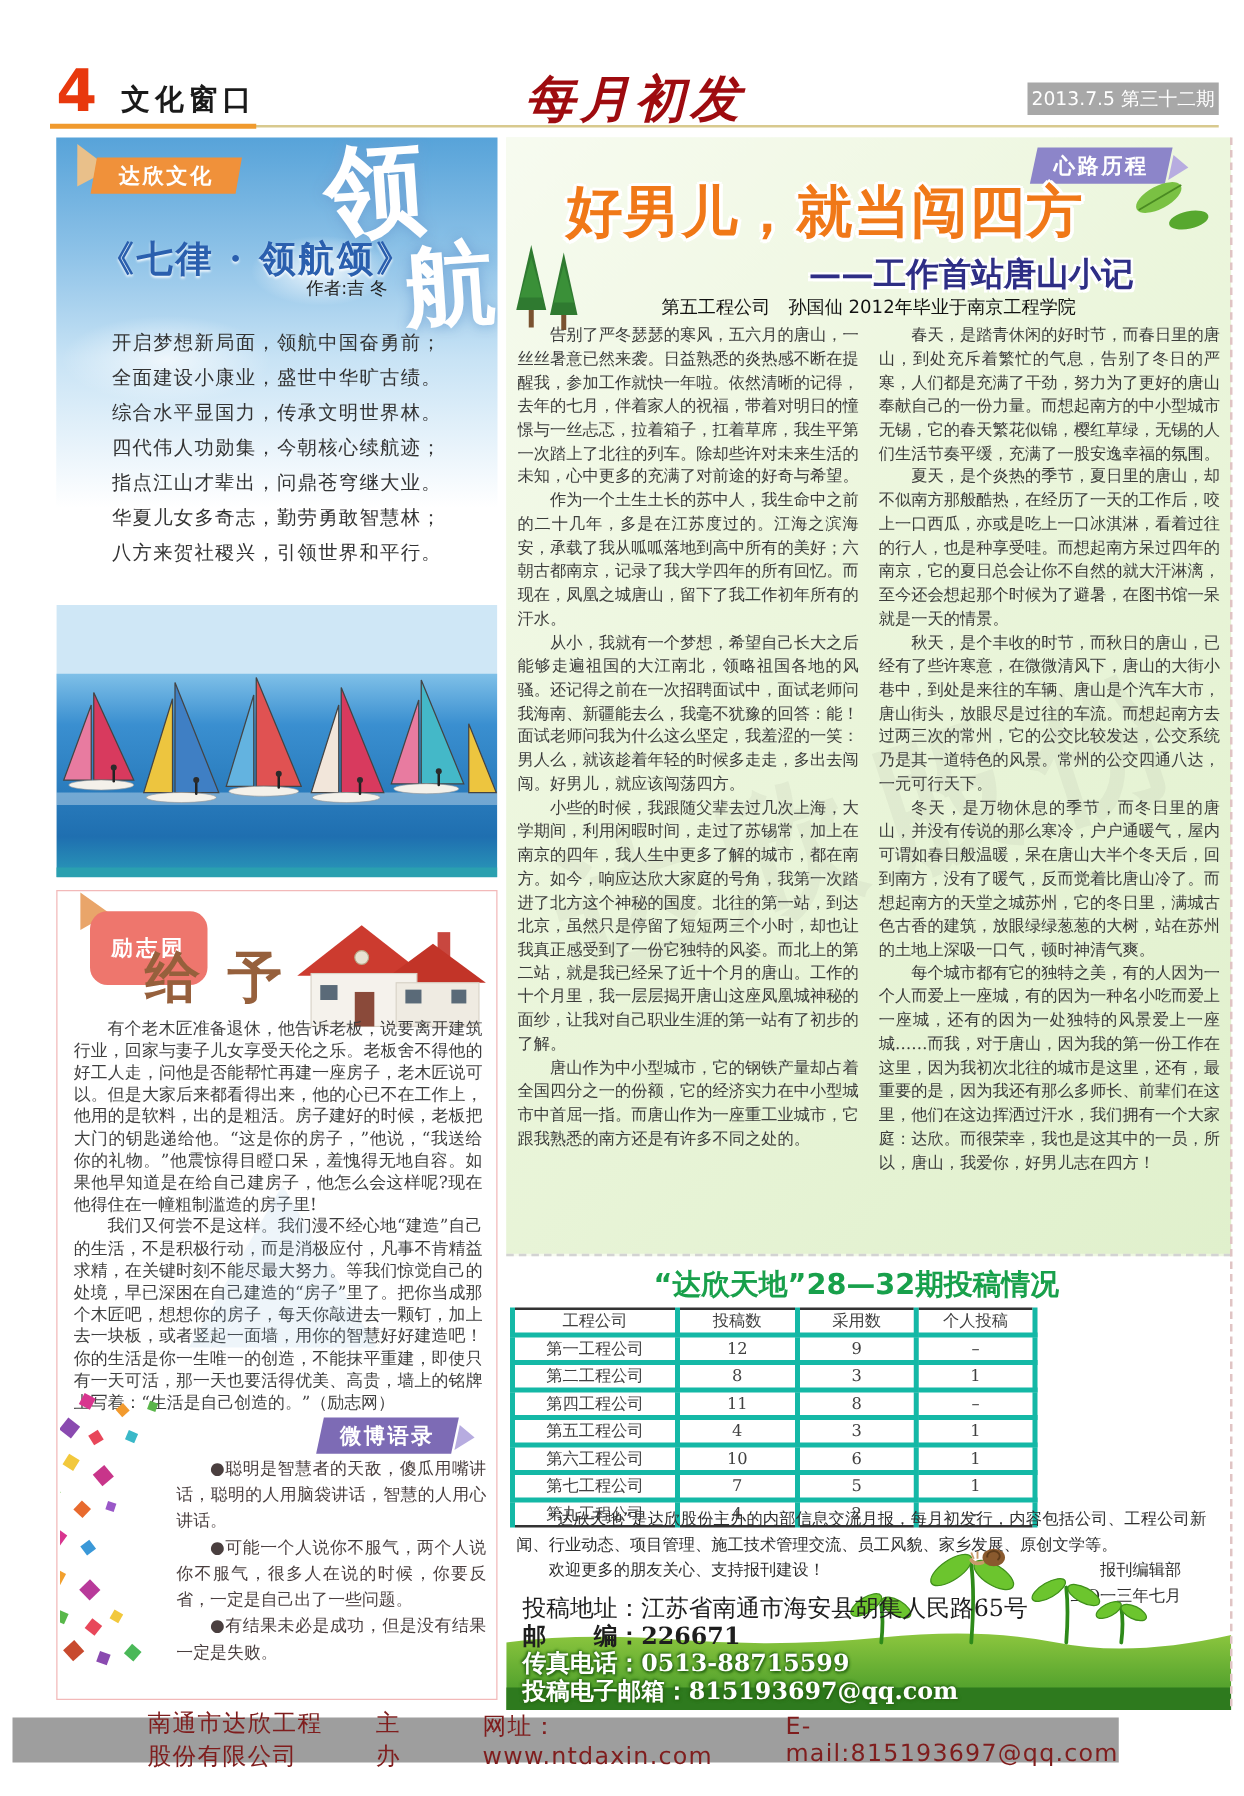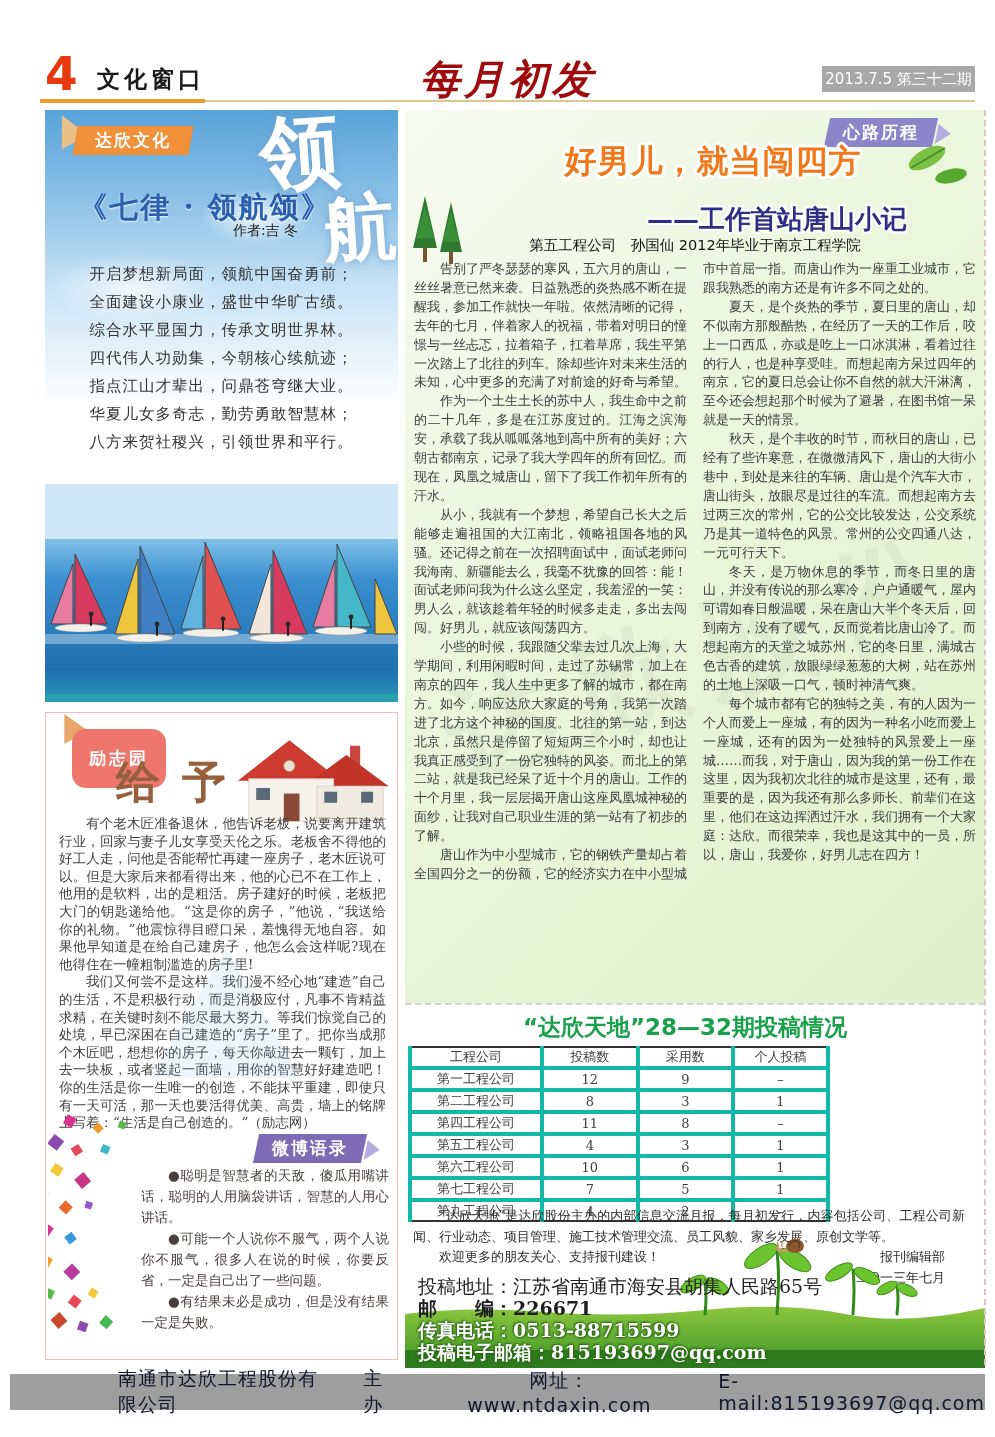--- a/index.html
+++ b/index.html
@@ -25,21 +25,21 @@
   .badge-orange>span{display:inline-block;transform:skewX(10deg);}
   .paper-fold{position:absolute;left:8px;top:4px;width:0;height:0;border-left:16px solid transparent;
               border-right:14px solid transparent;border-bottom:30px solid #e9c08a;transform:rotate(-28deg);}
   .callig{position:absolute;color:#fff;font-family:"DejaVu Serif","Liberation Serif",serif;font-weight:bold;
           text-shadow:0 0 10px rgba(110,160,210,.9);line-height:1;}
   .callig.c1{right:58px;top:2px;font-size:80px;transform:rotate(-4deg);}
   .callig.c2{right:2px;top:82px;font-size:72px;transform:rotate(-4deg);}
   .poem-title{position:absolute;left:0;top:78px;width:320px;text-align:center;font-size:29px;font-weight:bold;
               color:#2a5fae;letter-spacing:2px;text-shadow:0 1px 2px rgba(255,255,255,.9);
               font-family:"DejaVu Serif","Liberation Serif",serif;}
-  .poem-author{position:absolute;left:0;top:112px;width:353px;text-align:center;font-size:14px;color:#222;padding-left:44px;}
+  .poem-author{position:absolute;left:12px;top:112px;width:353px;text-align:center;font-size:14px;color:#222;padding-left:44px;}
   .poem{position:absolute;left:0;top:150px;width:353px;text-align:center;
         font-family:"DejaVu Serif","Liberation Serif",serif;font-size:15.5px;color:#333;letter-spacing:1px;}
   .poem div{height:28px;line-height:28px;}
   .sail-art{position:absolute;left:0;top:374px;width:353px;height:218px;}
   
   .insp-box{position:absolute;left:45px;top:712px;width:353px;height:648px;background:#fff;
             border:1px solid #f2b9b9;box-sizing:border-box;}
   .badge-pink{position:absolute;left:26px;top:16px;background:#ee766d;color:#fff;font-weight:bold;font-size:17px;
               padding:18px 17px;border-radius:14px;letter-spacing:3px;}
   .paper-fold2{position:absolute;left:10px;top:0px;width:0;height:0;border-left:15px solid transparent;
@@ -60,22 +60,22 @@
                       border-top:10px solid transparent;border-bottom:10px solid transparent;border-left:14px solid #b7ace0;}
   .weibo-badge{left:210px;top:421px;}
   .weibo-quotes{position:absolute;left:95px;top:452px;width:248px;font-family:"DejaVu Serif","Liberation Serif",serif;
                 font-size:13.5px;line-height:21px;color:#4a3f3f;text-align:justify;}
   .weibo-quotes p{margin:0;text-indent:2em;}
   
   .article-box{position:absolute;left:405px;top:110px;width:580px;height:895px;box-sizing:border-box;
                background:linear-gradient(135deg,#f7fbf0 0%,#ecf6dd 40%,#e0f0cc 100%);
                border-bottom:2px dashed #d3d3d3;}
   .heart-badge{right:50px;top:8px;background:#8c85c9;}
-  .art-title{position:absolute;left:48px;top:30px;width:520px;font-size:32px;font-weight:bold;color:#f07818;letter-spacing:1px;
-             text-shadow:-2px -2px 0 #fff,2px -2px 0 #fff,-2px 2px 0 #fff,2px 2px 0 #fff,3px 0 0 #fff,-3px 0 0 #fff,0 3px 0 #fff,0 -3px 0 #fff;text-align:center;}
+  .art-title{position:absolute;left:48px;top:30px;width:520px;font-size:45px;font-weight:bold;color:#f07818;letter-spacing:1px;
+             text-shadow:-2px -2px 0 #fff,2px -2px 0 #fff,-2px 2px 0 #fff,2px 2px 0 #fff,3px 0 0 #fff,-3px 0 0 #fff,0 3px 0 #fff,0 -3px 0 #fff;}
   .art-subtitle{position:absolute;right:78px;top:92px;font-size:26px;font-weight:bold;color:#2e2e85;
                 font-family:"DejaVu Serif","Liberation Serif",serif;
                 text-shadow:-2px -2px 0 #fff,2px -2px 0 #fff,-2px 2px 0 #fff,2px 2px 0 #fff;}
   .art-byline{position:absolute;left:0;top:126px;width:100%;text-align:center;font-size:14.5px;color:#111;}
   .trees-art{position:absolute;left:4px;top:82px;width:58px;height:76px;}
   .leaves-art{position:absolute;right:14px;top:26px;width:70px;height:60px;}
   .art-watermark{position:absolute;left:30px;top:470px;font-size:115px;font-family:"DejaVu Serif","Liberation Serif",serif;
                  font-weight:bold;color:rgba(60,60,60,.05);letter-spacing:18px;transform:rotate(-18deg);white-space:nowrap;}
   .art-body{position:absolute;left:9px;top:150px;width:562px;height:740px;column-count:2;column-gap:16px;
             font-family:"DejaVu Serif","Liberation Serif",serif;font-size:13px;line-height:18.9px;color:#3c3c3c;
@@ -95,25 +95,25 @@
   .notes p{margin:0;text-indent:2em;}
   .notes .sign{position:relative;text-indent:0;}
   .notes .sign .left{display:inline-block;text-indent:2em;}
   .notes .sign .right{position:absolute;right:20px;top:0;}
   .sign2{text-align:right;padding-right:20px;}
   .contact-line{position:absolute;left:418px;font-family:"DejaVu Serif","Liberation Serif",serif;font-size:19px;color:#1e1e1e;}
   .contact-line.hl{color:#fff;font-weight:bold;text-shadow:0 0 3px #2a6a14,1px 1px 2px #2a6a14,-1px -1px 2px #2a6a14;}
   .grass-art{position:absolute;left:405px;top:1230px;width:580px;height:138px;}
   .right-dash{position:absolute;left:984px;top:110px;height:1255px;width:0;border-left:2px dashed #e0c4c4;}
   
-  .footbar{position:absolute;left:10px;top:1374px;width:975px;height:36px;background:#9e9e9e;color:#0f172a;
+  .footbar{position:absolute;left:10px;top:1374px;width:885px;height:36px;background:#9e9e9e;color:#7f1d1d;
            display:flex;align-items:center;font-size:19px;letter-spacing:1px;}
   .footbar .org{margin-left:108px;}
   .footbar .host{margin-left:30px;}
-  .footbar .web{margin-left:62px;text-align:center;}
+  .footbar .web{margin-left:62px;}
   .footbar .mail{margin-left:58px;}
 </style>
 </head>
 <body>
 
 <div class="page">
 
   <div class="pagenum">4</div>
   <div class="section-title">文化窗口</div>
   <div class="masthead">每月初发行</div>
@@ -264,20 +264,21 @@
     <div class="art-subtitle">——工作首站唐山小记</div>
     <div class="art-byline">第五工程公司　孙国仙  2012年毕业于南京工程学院</div>
     <div class="art-watermark">达欣股份</div>
     <div class="art-body">
 
     <p>告别了严冬瑟瑟的寒风，五六月的唐山，一丝丝暑意已然来袭。日益熟悉的炎热感不断在提醒我，参加工作就快一年啦。依然清晰的记得，去年的七月，伴着家人的祝福，带着对明日的憧憬与一丝忐忑，拉着箱子，扛着草席，我生平第一次踏上了北往的列车。除却些许对未来生活的未知，心中更多的充满了对前途的好奇与希望。</p>
         <p>作为一个土生土长的苏中人，我生命中之前的二十几年，多是在江苏度过的。江海之滨海安，承载了我从呱呱落地到高中所有的美好；六朝古都南京，记录了我大学四年的所有回忆。而现在，凤凰之城唐山，留下了我工作初年所有的汗水。</p>
         <p>从小，我就有一个梦想，希望自己长大之后能够走遍祖国的大江南北，领略祖国各地的风骚。还记得之前在一次招聘面试中，面试老师问我海南、新疆能去么，我毫不犹豫的回答：能！面试老师问我为什么这么坚定，我羞涩的一笑：男人么，就该趁着年轻的时候多走走，多出去闯闯。好男儿，就应该闯荡四方。</p>
         <p>小些的时候，我跟随父辈去过几次上海，大学期间，利用闲暇时间，走过了苏锡常，加上在南京的四年，我人生中更多了解的城市，都在南方。如今，响应达欣大家庭的号角，我第一次踏进了北方这个神秘的国度。北往的第一站，到达北京，虽然只是停留了短短两三个小时，却也让我真正感受到了一份它独特的风姿。而北上的第二站，就是我已经呆了近十个月的唐山。工作的十个月里，我一层层揭开唐山这座凤凰城神秘的面纱，让我对自己职业生涯的第一站有了初步的了解。</p>
         <p>唐山作为中小型城市，它的钢铁产量却占着全国四分之一的份额，它的经济实力在中小型城市中首屈一指。而唐山作为一座重工业城市，它跟我熟悉的南方还是有许多不同之处的。</p>
+        <p>春天，是踏青休闲的好时节，而春日里的唐山，到处充斥着繁忙的气息，告别了冬日的严寒，人们都是充满了干劲，努力为了更好的唐山奉献自己的一份力量。而想起南方的中小型城市无锡，它的春天繁花似锦，樱红草绿，无锡的人们生活节奏平缓，充满了一股安逸幸福的氛围。</p>
         <p>夏天，是个炎热的季节，夏日里的唐山，却不似南方那般酷热，在经历了一天的工作后，咬上一口西瓜，亦或是吃上一口冰淇淋，看着过往的行人，也是种享受哇。而想起南方呆过四年的南京，它的夏日总会让你不自然的就大汗淋漓，至今还会想起那个时候为了避暑，在图书馆一呆就是一天的情景。</p>
         <p>秋天，是个丰收的时节，而秋日的唐山，已经有了些许寒意，在微微清风下，唐山的大街小巷中，到处是来往的车辆、唐山是个汽车大市，唐山街头，放眼尽是过往的车流。而想起南方去过两三次的常州，它的公交比较发达，公交系统乃是其一道特色的风景。常州的公交四通八达，一元可行天下。</p>
         <p>冬天，是万物休息的季节，而冬日里的唐山，并没有传说的那么寒冷，户户通暖气，屋内可谓如春日般温暖，呆在唐山大半个冬天后，回到南方，没有了暖气，反而觉着比唐山冷了。而想起南方的天堂之城苏州，它的冬日里，满城古色古香的建筑，放眼绿绿葱葱的大树，站在苏州的土地上深吸一口气，顿时神清气爽。</p>
         <p>每个城市都有它的独特之美，有的人因为一个人而爱上一座城，有的因为一种名小吃而爱上一座城，还有的因为一处独特的风景爱上一座城……而我，对于唐山，因为我的第一份工作在这里，因为我初次北往的城市是这里，还有，最重要的是，因为我还有那么多师长、前辈们在这里，他们在这边挥洒过汗水，我们拥有一个大家庭：达欣。而很荣幸，我也是这其中的一员，所以，唐山，我爱你，好男儿志在四方！</p>
       </div>
   </div>
 
   <div class="table-title">“达欣天地”28—32期投稿情况</div>
   <table class="sub-table">
     <thead>

